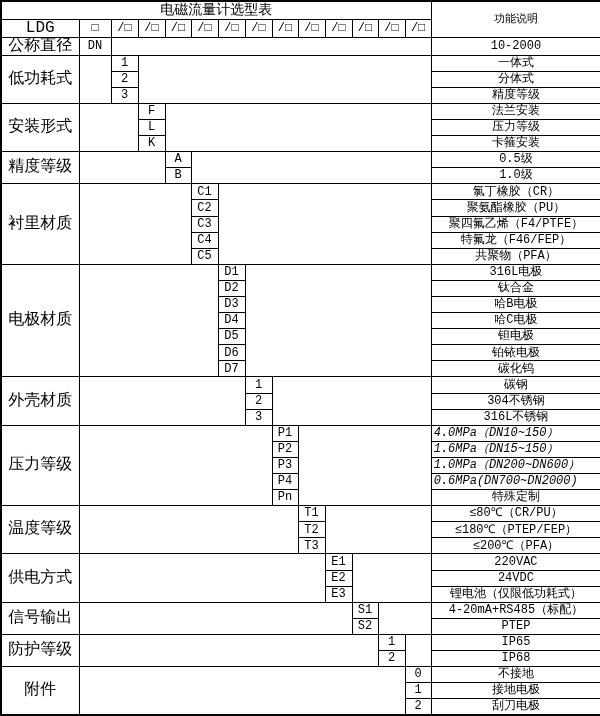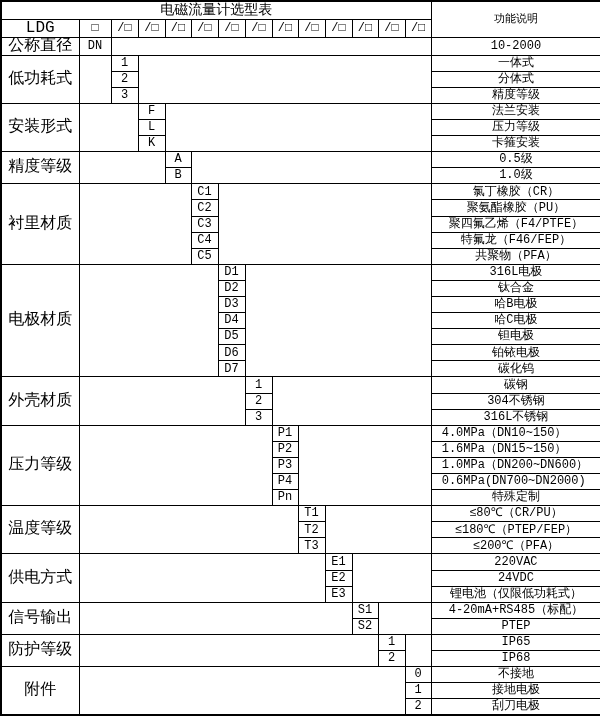--- a/index.html
+++ b/index.html
@@ -23,21 +23,21 @@
     overflow:hidden;
   }
   tr{height:16px;}
   tr.hdr{height:18px;}
   td.title{font-size:14px;}
   td.desch{font-size:11px;}
   td.lbl{font-size:16px;}
   td.code{font-size:12px;}
   td.box{font-size:12px;}
   td.desc{font-size:12px;margin-left:15px;}
-  td.desc.left{text-align:left;padding-left:10px;}
+  td.desc.left{text-align:left;padding-left:2px;font-style:italic;}
   td.empty{border:1px solid #000;}
 </style>
 </head>
 <body>
 
 <div class="page">
 <table class="sel">
   <colgroup>
     <col style="width:78px">
         <col style="width:32px">

